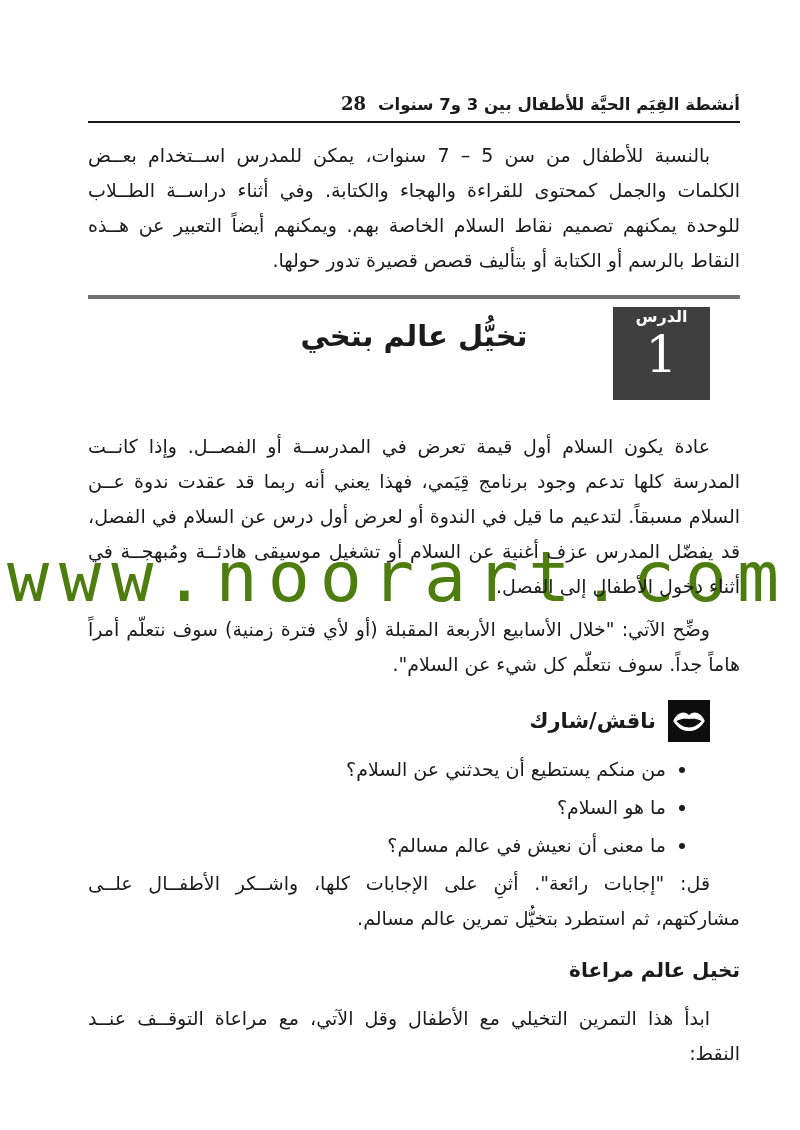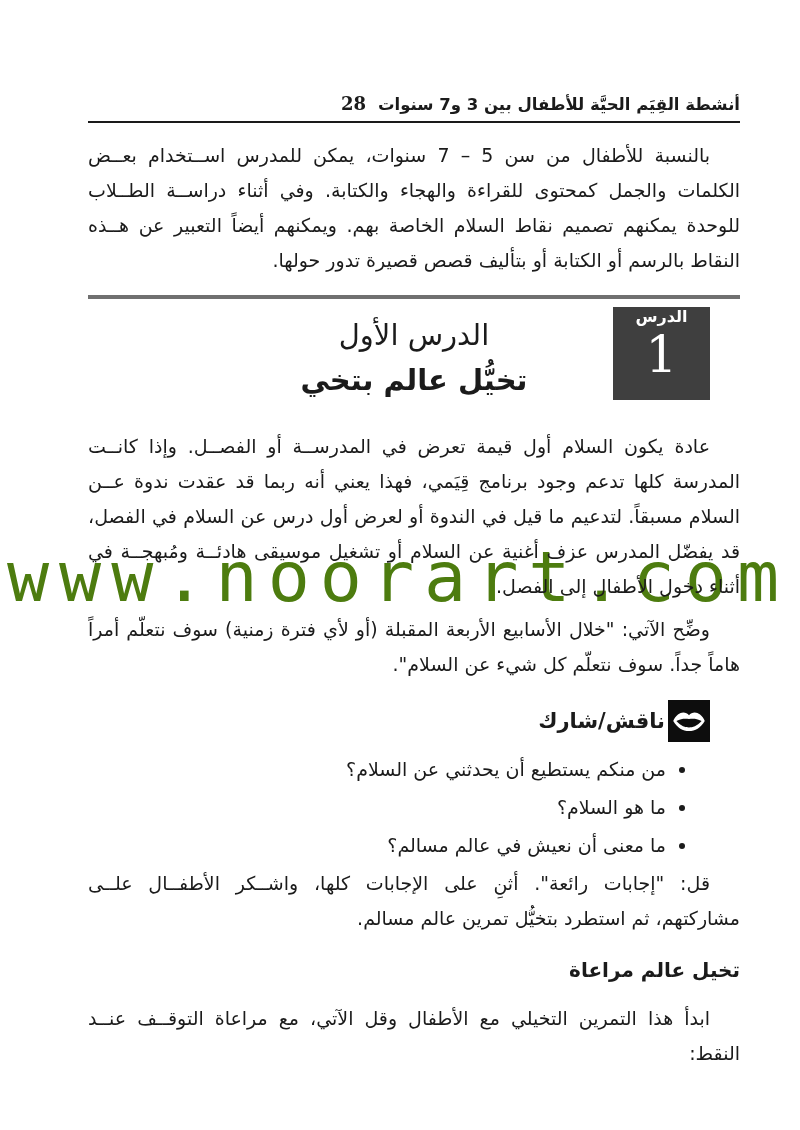--- a/index.html
+++ b/index.html
@@ -69,21 +69,21 @@
   .lesson-box .lesson-number{font-size:50px;line-height:56px;font-family:"DejaVu Serif",serif;}
   .lesson-titles{
     position:absolute;inset:0;
     display:flex;flex-direction:column;align-items:center;justify-content:flex-start;
     padding-top:6px;
   }
   .lesson-title{font-size:29px;line-height:44px;font-weight:normal;margin:0;}
   .lesson-subtitle{font-size:29px;line-height:46px;font-weight:bold;margin:0;}
   
   .discuss-row{
-    display:flex;align-items:center;gap:3px;
+    display:flex;align-items:center;gap:12px;
     margin-top:16px;
     padding-right:30px;
     height:46px;
   }
   .discuss-icon{width:42px;height:42px;flex:0 0 auto;display:block;}
   .discuss-label{font-size:21px;font-weight:bold;}
   
   ul.bullets{
     margin:6px 0 0 0;
     padding:0 74px 0 0;
@@ -116,21 +116,20 @@
       <span class="book-title">أنشطة القِيَم الحيَّة للأطفال بين 3 و7 سنوات</span>
       <span class="page-num">28</span>
     </div>
 
     <p class="para first">بالنسبة للأطفال من سن 5 – 7 سنوات، يمكن للمدرس اســتخدام بعــض الكلمات والجمل كمحتوى للقراءة والهجاء والكتابة. وفي أثناء دراســة الطــلاب للوحدة يمكنهم تصميم نقاط السلام الخاصة بهم. ويمكنهم أيضاً التعبير عن هــذه النقاط بالرسم أو الكتابة أو بتأليف قصص قصيرة تدور حولها.</p>
 
     <hr class="divider">
 
     <div class="lesson-row">
       <div class="lesson-titles">
-        <div class="lesson-title">الدرس الأول</div>
         <div class="lesson-subtitle">تخيُّل عالم بتخي</div>
       </div>
       <div class="lesson-box">
         <span class="lesson-label">الدرس</span>
         <span class="lesson-number">1</span>
       </div>
     </div>
 
     <p class="para" style="margin-top:22px;">عادة يكون السلام أول قيمة تعرض في المدرســة أو الفصــل. وإذا كانــت المدرسة كلها تدعم وجود برنامج قِيَمي، فهذا يعني أنه ربما قد عقدت ندوة عــن السلام مسبقاً. لتدعيم ما قيل في الندوة أو لعرض أول درس عن السلام في الفصل، قد يفضّل المدرس عزف أغنية عن السلام أو تشغيل موسيقى هادئــة ومُبهجــة في أثناء دخول الأطفال إلى الفصل.</p>
 

